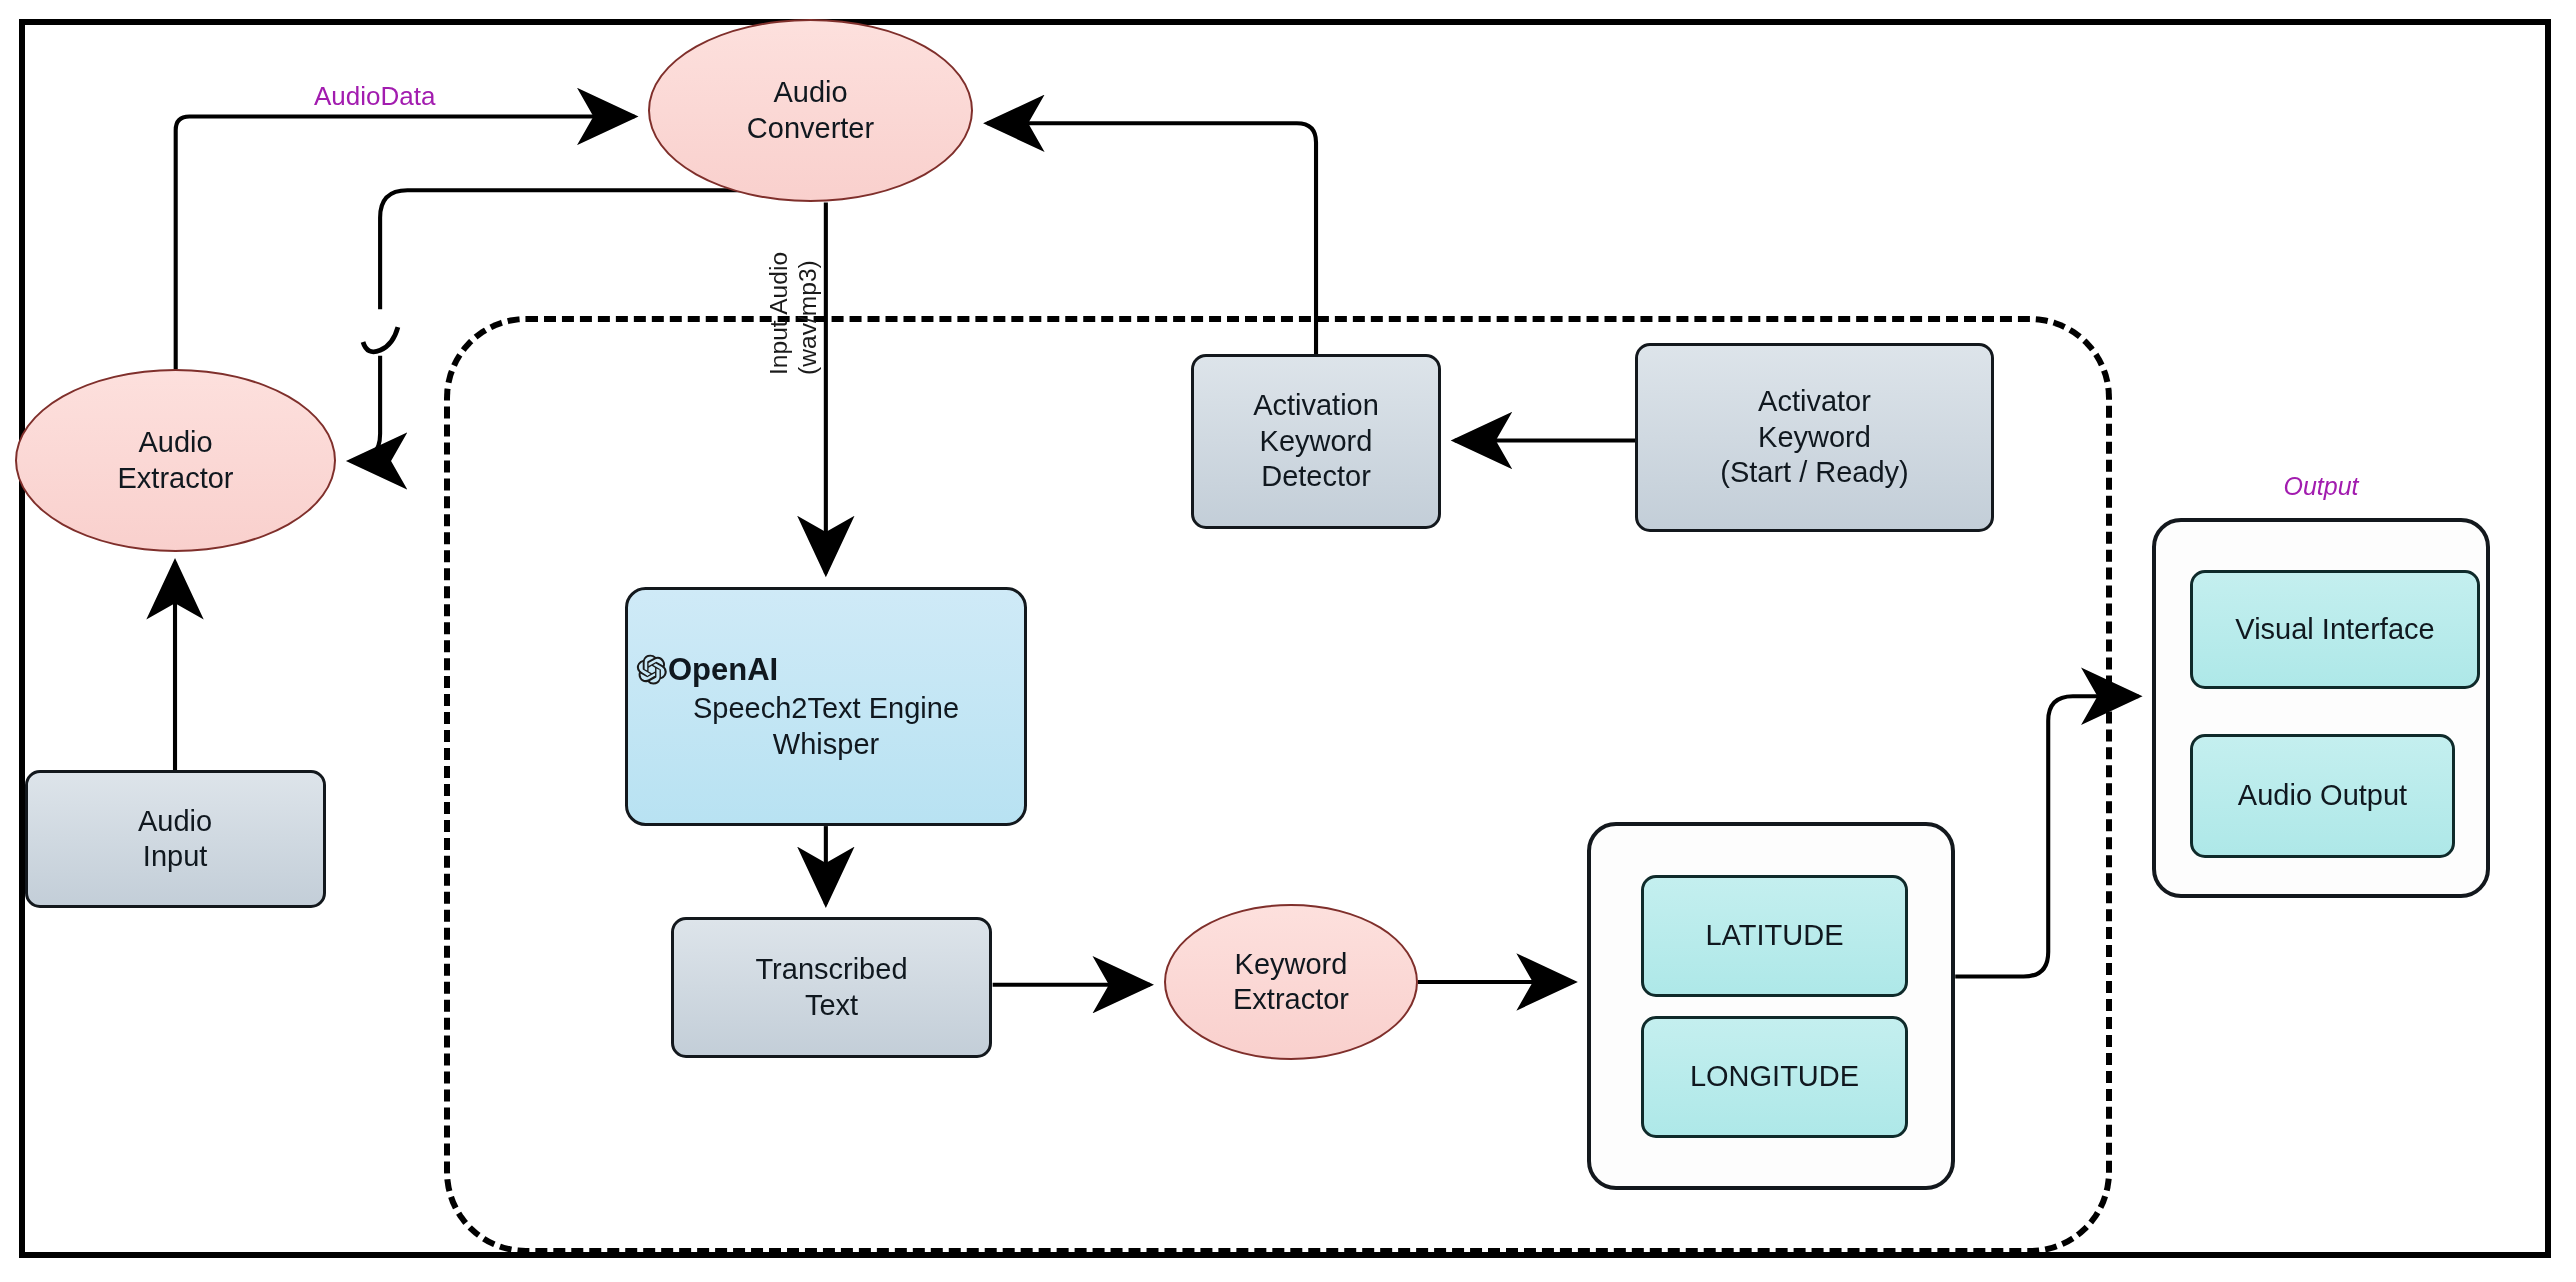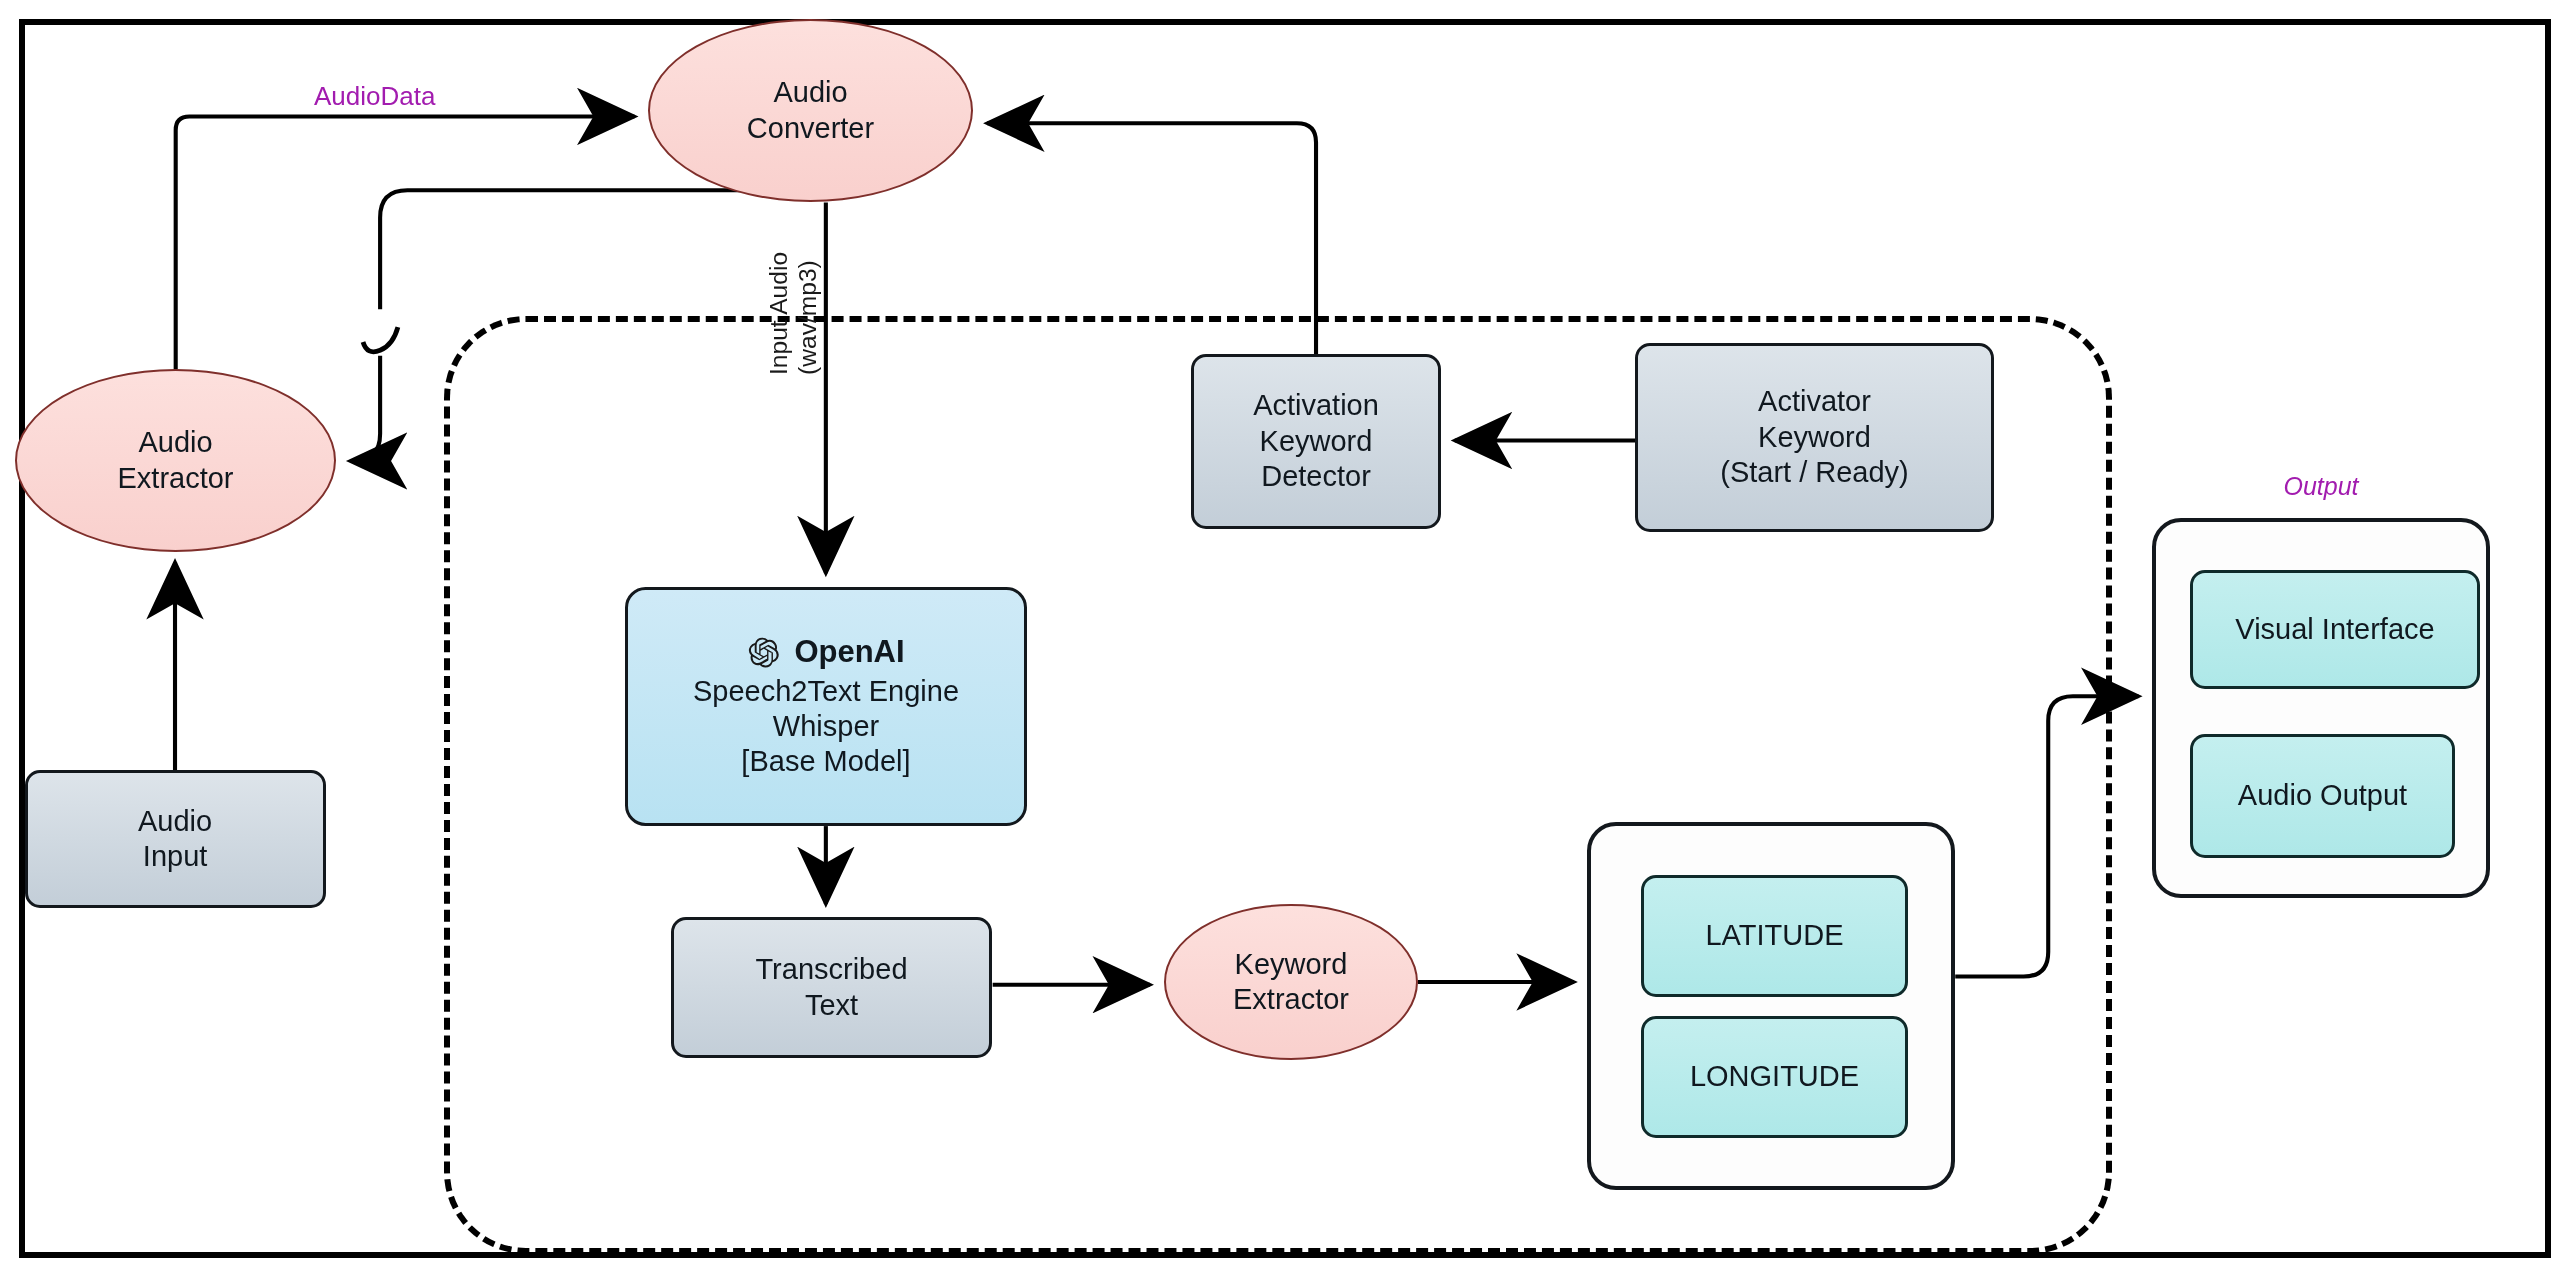--- a/index.html
+++ b/index.html
@@ -144,22 +144,21 @@
     color: #1a1a1a;
     line-height: 1.18;
     text-align: left;
     white-space: nowrap;
   }
   #label-input-audio .l2 { display: block; }
   
   .openai-line {
     display: flex;
     align-items: center;
-    justify-content: center;
-    gap: 14px;
+    gap: 0;
     font-weight: bold;
     font-size: 31px;
     margin-bottom: 2.7px;
   }
   .openai-line .mark { display: inline-flex; }
 </style>
 </head>
 <body>
 
 <div id="canvas">
@@ -225,21 +224,20 @@
       <div class="openai-line">
         <span class="mark">
           <svg width="33" height="33" viewBox="0 0 24 24" aria-hidden="true">
             <path fill="#1a1a1a" d="M21.55 10.02a5.42 5.42 0 0 0-.47-4.45 5.5 5.5 0 0 0-5.9-2.62A5.44 5.44 0 0 0 11.1 1.2a5.5 5.5 0 0 0-5.24 3.8 5.43 5.43 0 0 0-3.63 2.62 5.49 5.49 0 0 0 .68 6.44 5.42 5.42 0 0 0 .47 4.45 5.5 5.5 0 0 0 5.9 2.62 5.43 5.43 0 0 0 4.09 1.82 5.5 5.5 0 0 0 5.24-3.81 5.43 5.43 0 0 0 3.63-2.62 5.49 5.49 0 0 0-.69-6.44Zm-8.16 11.4a4.08 4.08 0 0 1-2.61-.94l.13-.07 4.33-2.5a.71.71 0 0 0 .36-.62v-6.1l1.83 1.06a.07.07 0 0 1 .4.06v5.06a4.09 4.09 0 0 1-4.08 4.05ZM4.62 17.67a4.07 4.07 0 0 1-.49-2.74l.13.08 4.33 2.5a.7.7 0 0 0 .71 0l5.29-3.05v2.11a.07.07 0 0 1-.3.06l-4.38 2.53a4.09 4.09 0 0 1-5.58-1.49ZM3.48 8.3a4.07 4.07 0 0 1 2.14-1.79v5.15a.7.7 0 0 0 .35.61l5.27 3.04-1.83 1.06a.07.07 0 0 1-.6.01L4.88 13.8A4.09 4.09 0 0 1 3.4 8.22Zm15.03 3.5-5.29-3.07 1.83-1.05a.07.07 0 0 1 .06-.01l4.38 2.53a4.08 4.08 0 0 1-.63 7.36v-5.15a.7.7 0 0 0-.35-.61Zm1.82-2.74-.13-.08-4.32-2.52a.71.71 0 0 0-.72 0L9.88 9.5V7.4a.07.07 0 0 1 .03-.06l4.38-2.52a4.08 4.08 0 0 1 6.06 4.23ZM8.88 12.8 7.05 11.75a.07.07 0 0 1-.04-.06V6.64a4.08 4.08 0 0 1 6.69-3.13l-.13.07-4.33 2.5a.71.71 0 0 0-.36.61Zm1-2.14 2.36-1.36 2.36 1.36v2.72l-2.36 1.36-2.36-1.36Z"></path>
           </svg>
         </span>
         <span>OpenAI</span>
       </div>
       <div>Speech2Text Engine</div>
       <div>Whisper</div>
-      <div>[Base Model]</div>
     </div>
   </div>
 
   <div class="node greybox" id="node-transcribed">
     <div class="lbl">
       <div>Transcribed</div>
       <div>Text</div>
     </div>
   </div>
 

